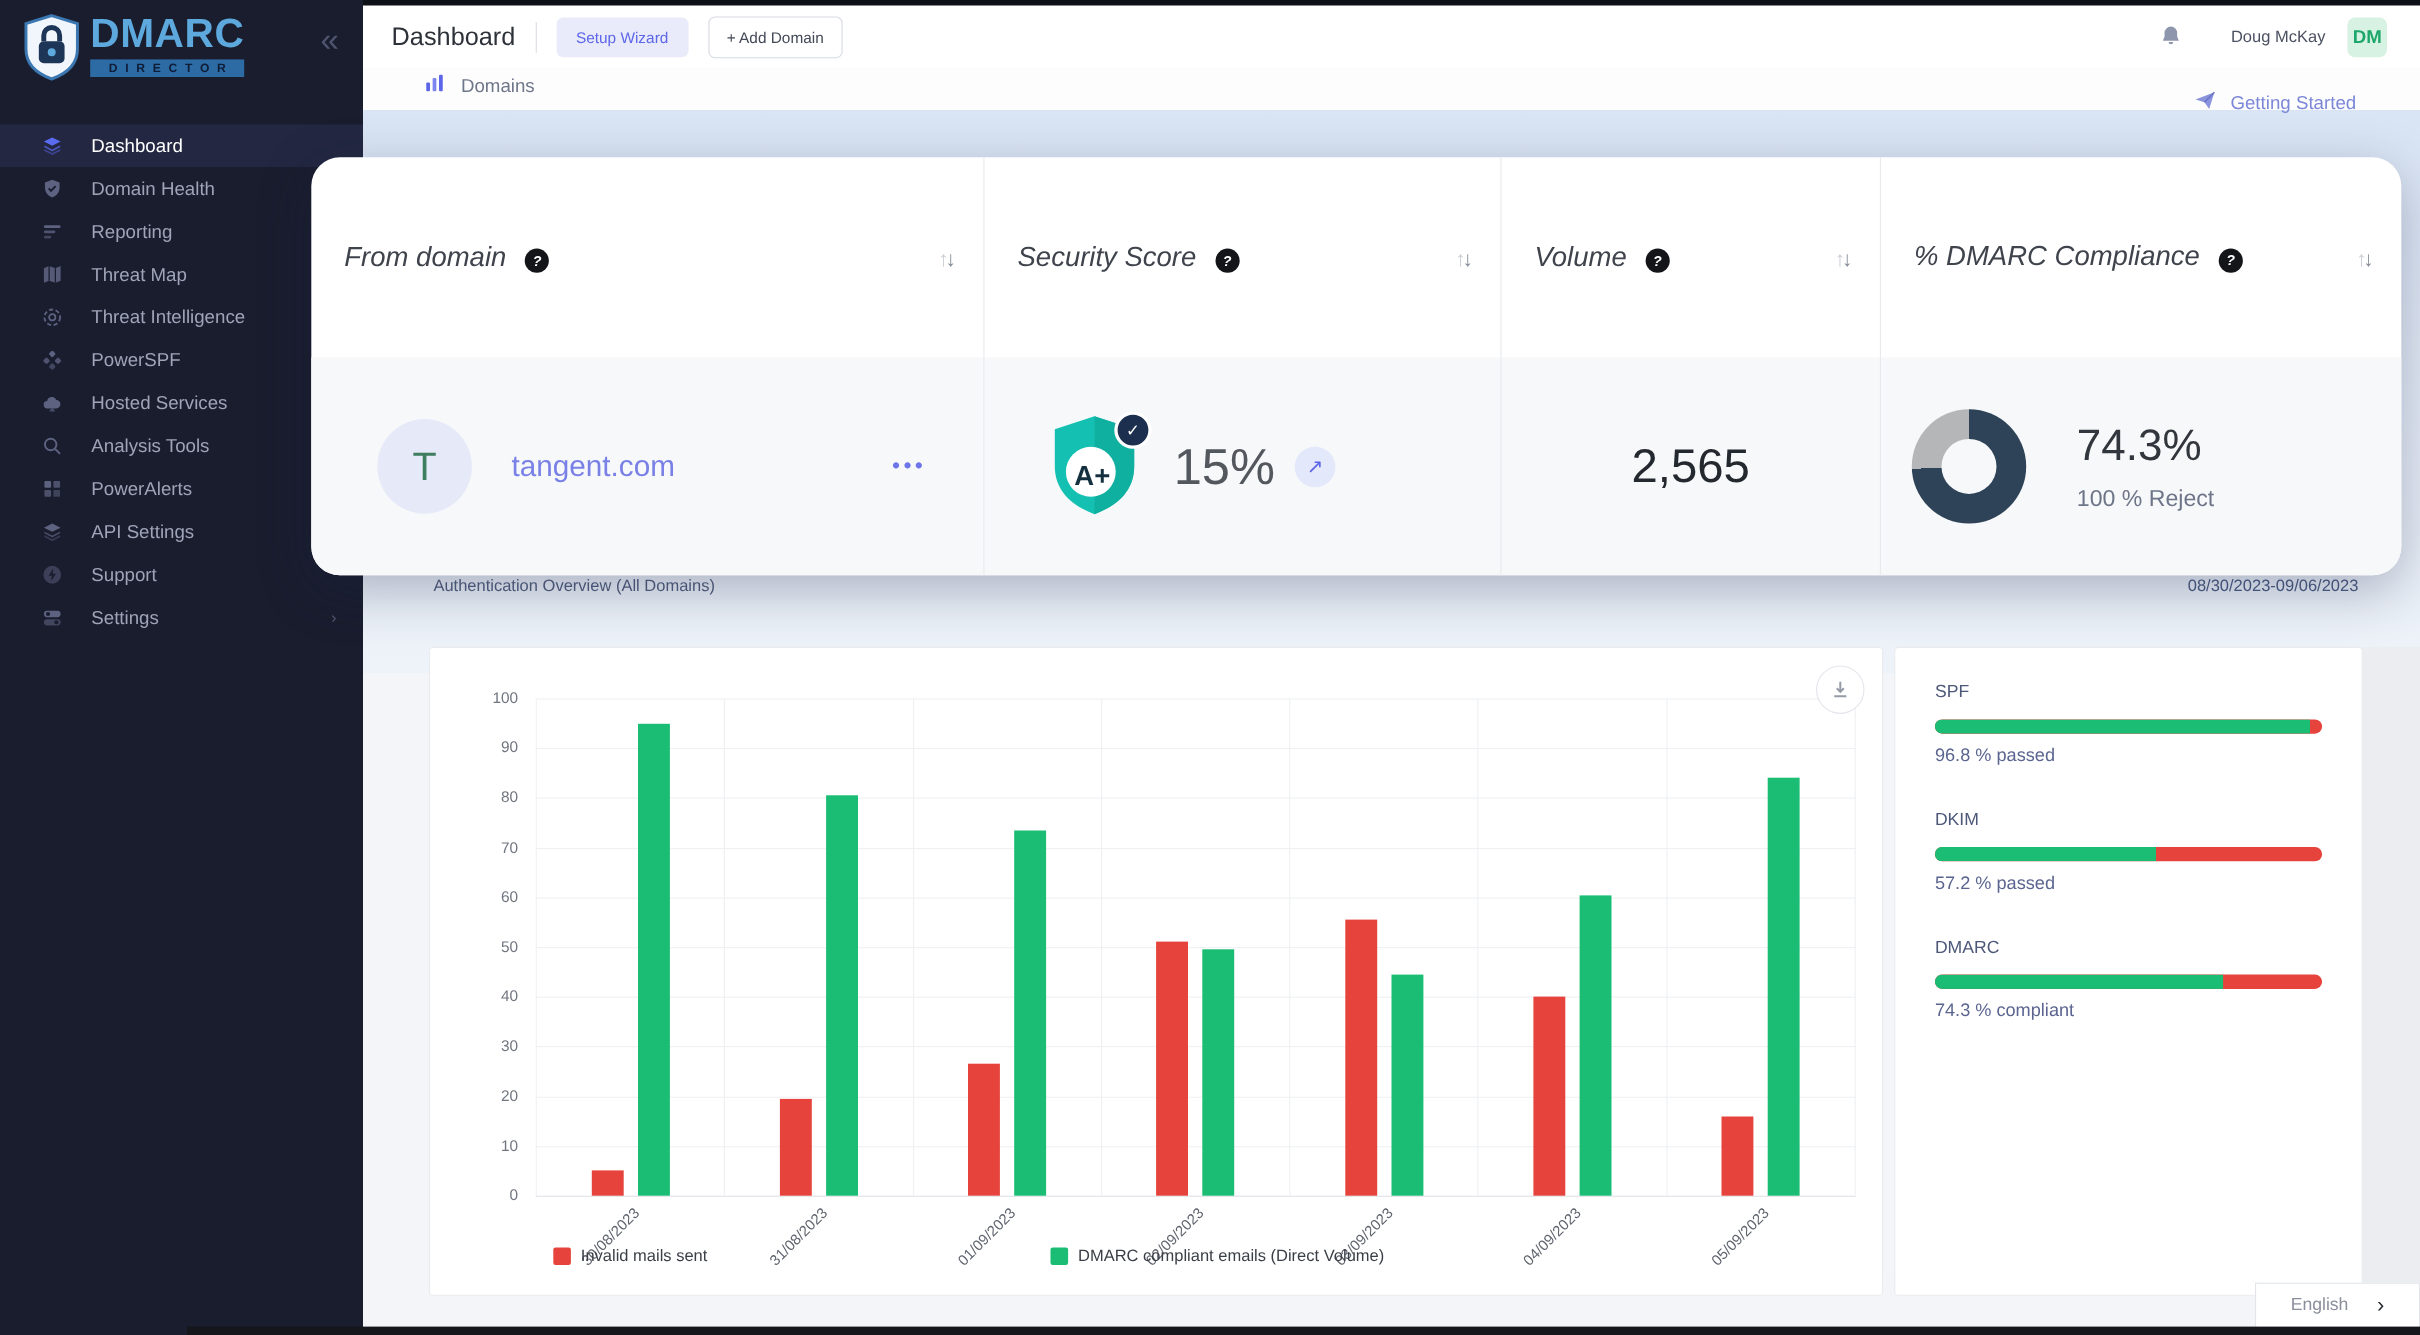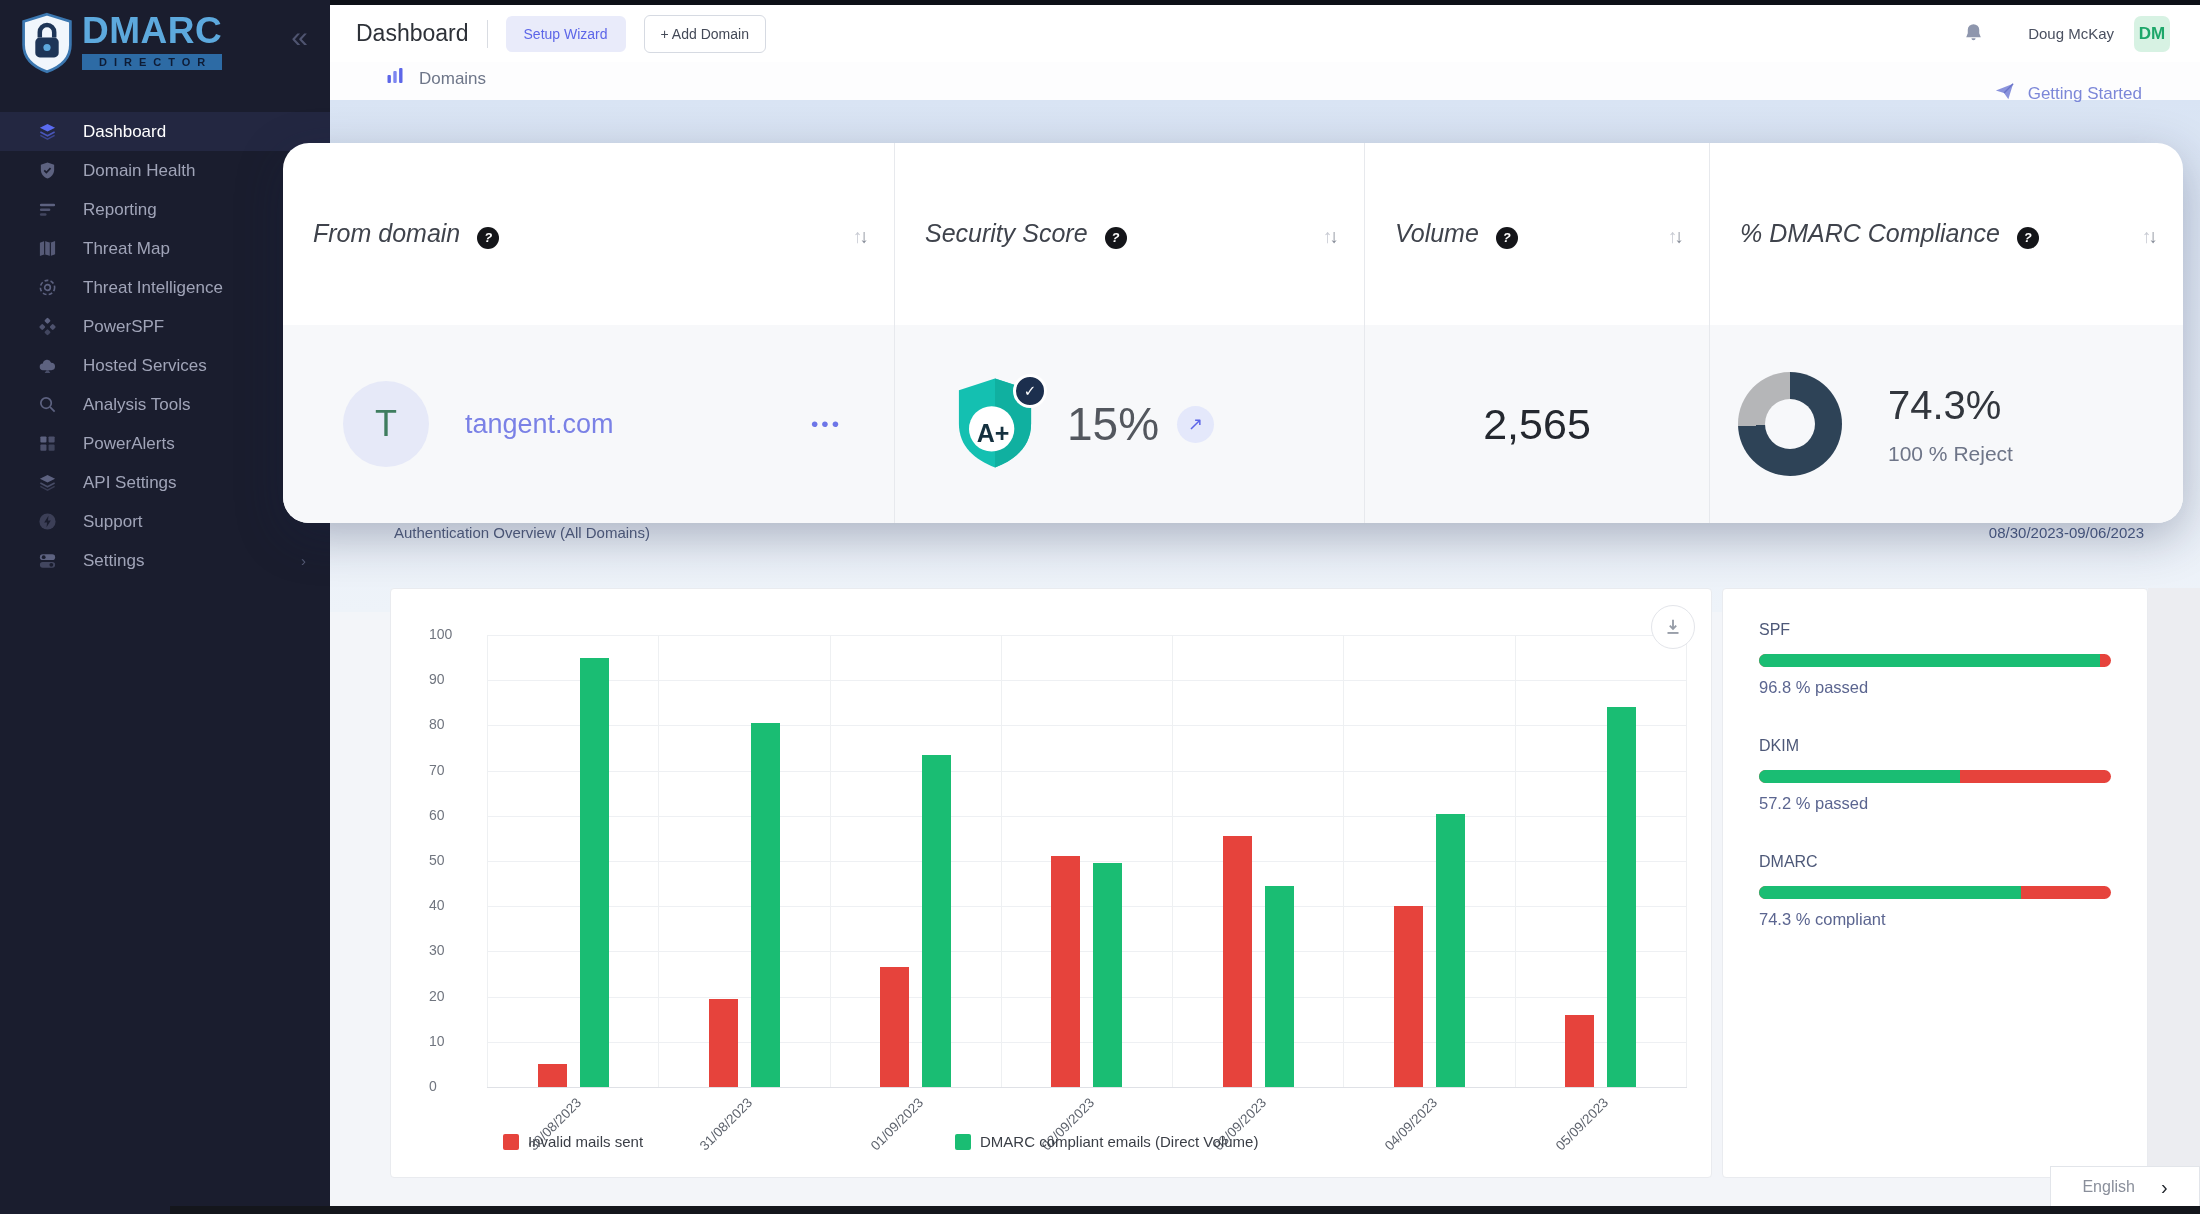--- a/index.html
+++ b/index.html
@@ -73,21 +73,21 @@
   .comp-stack{margin-left:46px;display:flex;flex-direction:column;}
   .comp-pct{font-size:40px;color:#32363d;}
   .comp-reject{margin-top:14px;font-size:21px;color:#6e7588;}
 
   
   .chart-card{position:absolute;left:60px;top:526px;width:1322px;height:590px;background:#fff;border:1px solid #e9ebef;border-radius:4px;}
   .dl-btn{position:absolute;top:16px;right:16px;width:44px;height:44px;border-radius:50%;border:1px solid #e3e5ea;background:#fff;display:flex;align-items:center;justify-content:center;cursor:pointer;z-index:2;}
   .chart-plot{position:absolute;left:96px;top:46px;width:1200px;height:452px;}
   .gridline{position:absolute;left:0;right:0;height:1px;background:#eef0f3;}
   .gridline.zero{background:#dfe1e6;}
-  .ytick{position:absolute;left:-58px;width:42px;font-size:14px;color:#70757f;}
+  .ytick{position:absolute;left:-58px;width:42px;text-align:right;font-size:14px;color:#70757f;}
   .groups{position:absolute;inset:0;display:flex;}
   .bargroup{flex:1;position:relative;border-left:1px solid #eef0f2;}
   .bargroup:last-child{border-right:1px solid #eef0f2;}
   .bars{position:absolute;inset:0;display:flex;align-items:flex-end;justify-content:center;gap:13px;}
   .bar{width:29px;}
   .xlabel{position:absolute;top:calc(100% + 8px);right:50%;transform:rotate(-45deg);transform-origin:100% 0;white-space:nowrap;font-size:13.5px;color:#5f646e;}
   .legend{position:absolute;left:0;bottom:22px;width:100%;height:22px;}
   .legend-item{position:absolute;display:flex;align-items:center;gap:9px;cursor:pointer;}
   .legend-item.l0{left:112px;}
   .legend-item.l1{left:564px;}

